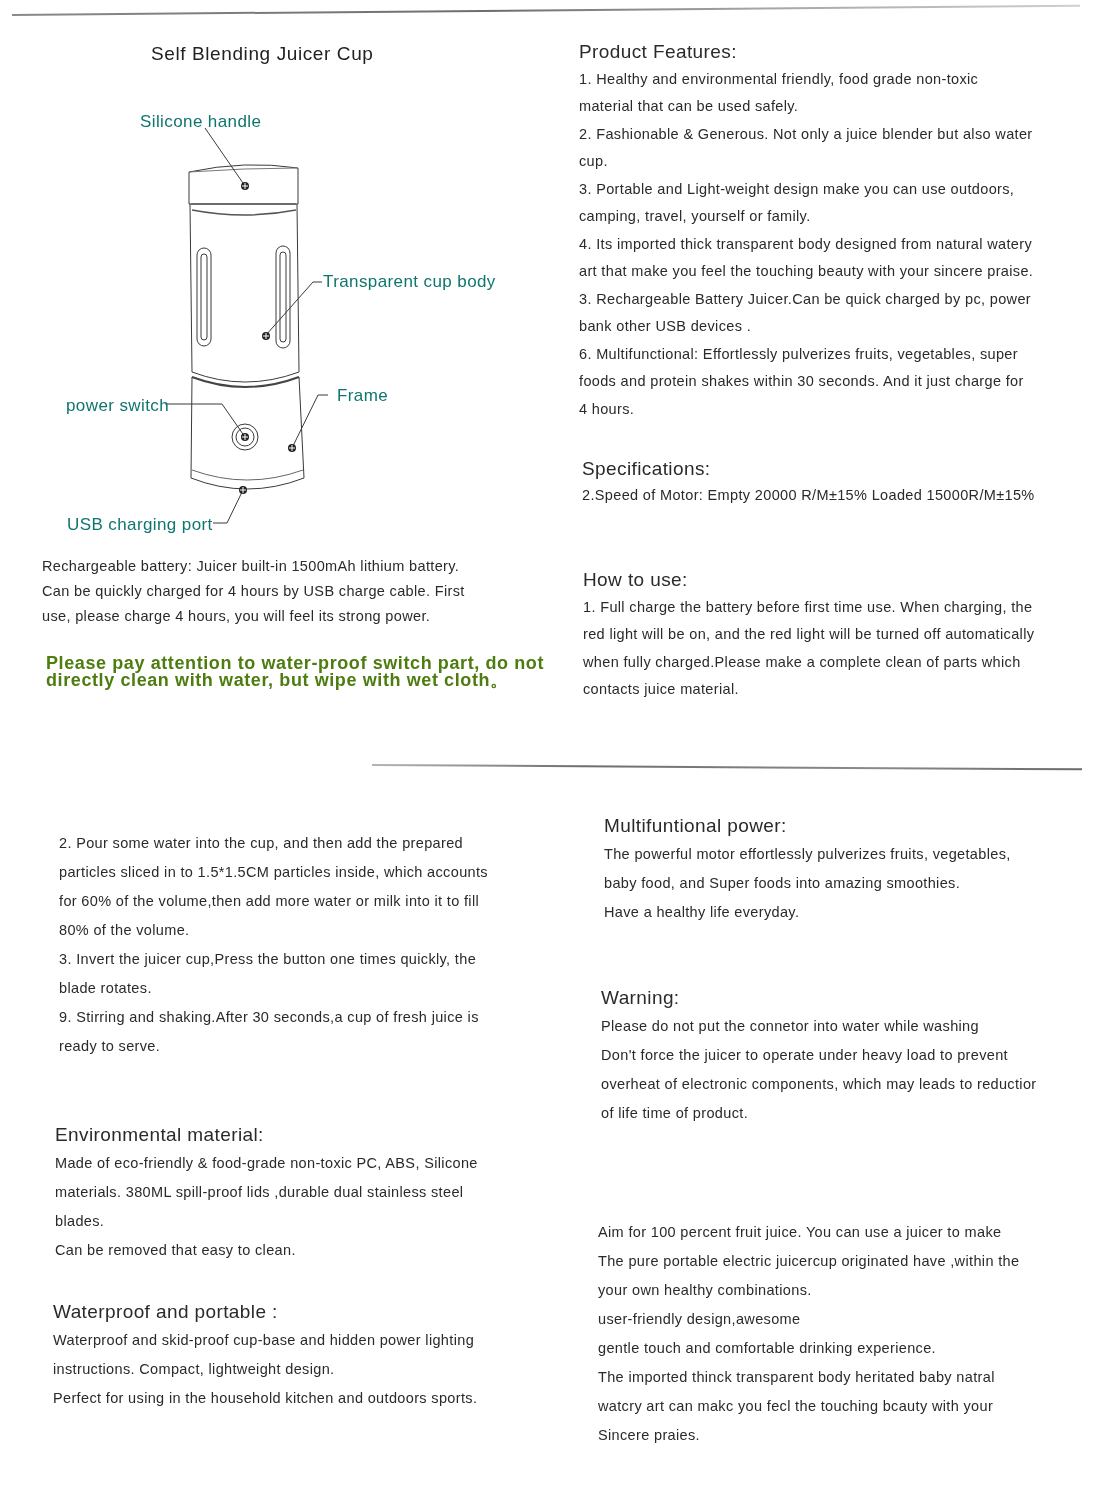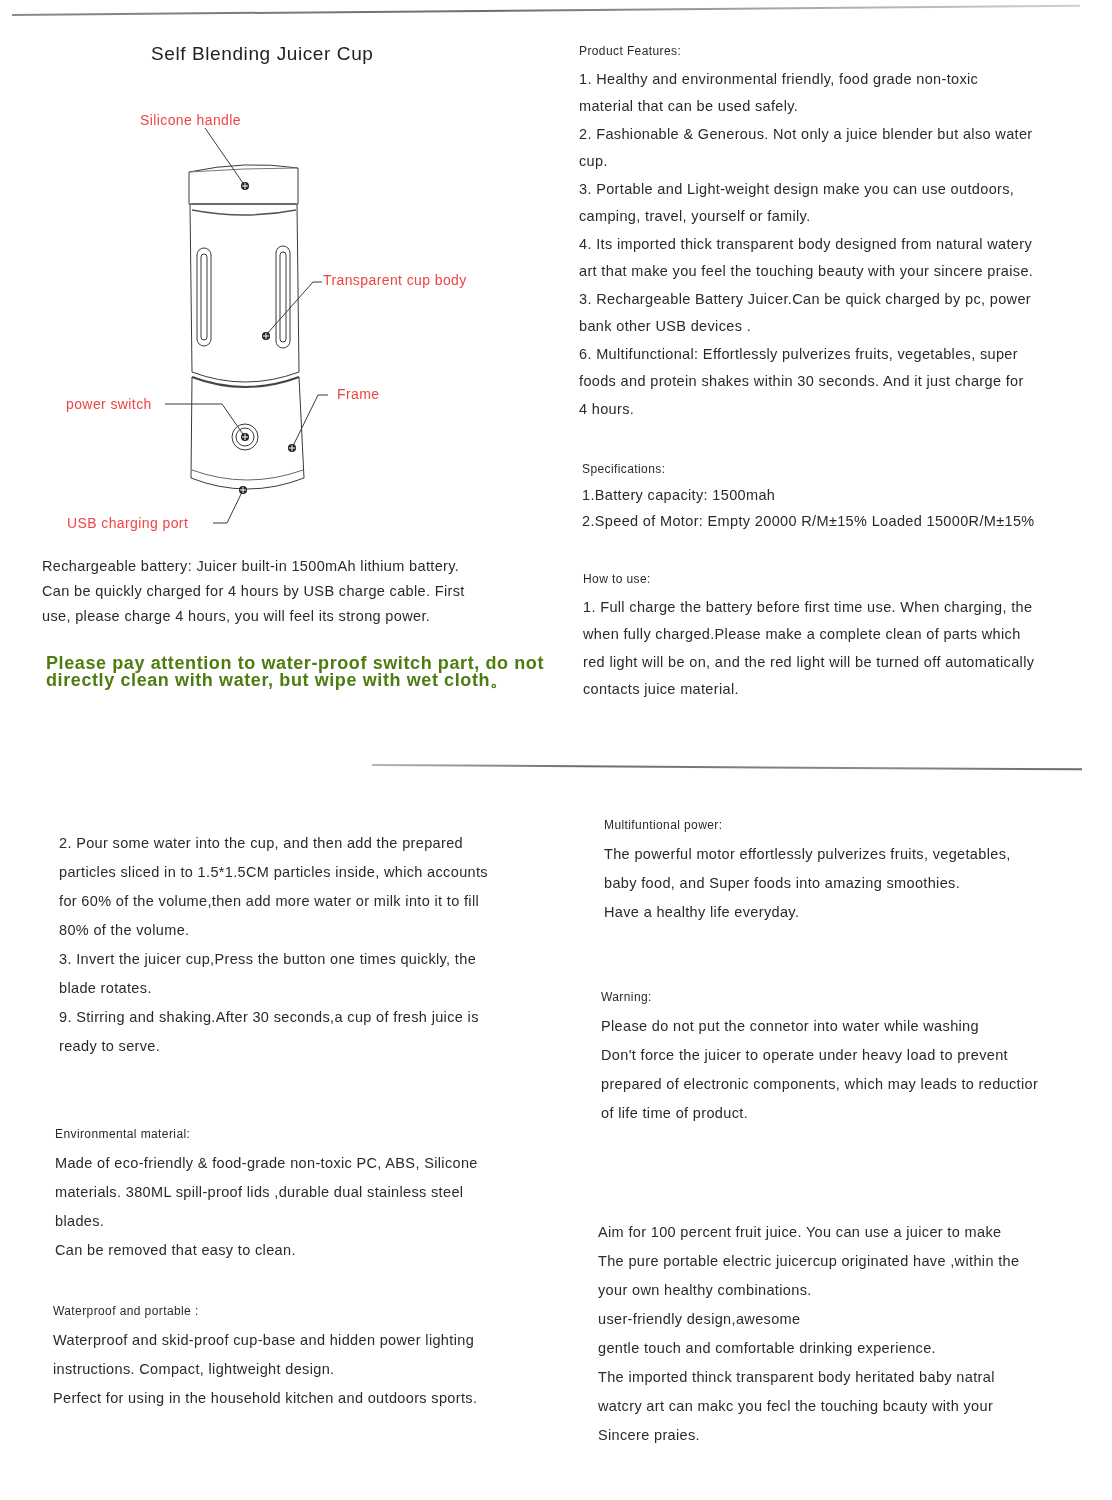--- a/index.html
+++ b/index.html
@@ -13,25 +13,25 @@
     left: 12px; top: 14px; width: 1068px; height: 2px;
     background: linear-gradient(90deg, #8a8a8a 0%, #6d6d6d 45%, #a5a5a5 70%, #cfcfcf 100%);
     transform: rotate(-0.5deg); transform-origin: left center;
   }
   .rule-mid {
     left: 372px; top: 764px; width: 710px; height: 2px;
     background: linear-gradient(90deg, #b5b5b5 0%, #6d6d6d 30%, #8b8b8b 70%, #6a6a6a 100%);
     transform: rotate(0.35deg); transform-origin: left center;
   }
   .title { font-size: 19px; letter-spacing: 0.6px; color: #222; }
-  .label { font-size: 14px; letter-spacing: 0.4px; color: #ef4444; }
+  .label { font-size: 17px; letter-spacing: 0.4px; color: #0f766e; }
   .para { font-size: 14.5px; letter-spacing: 0.35px; line-height: 25px; color: #2a2a2a; }
   .para-wide { line-height: 27.5px; }
   .warn { font-size: 18px; font-weight: bold; letter-spacing: 0.6px; line-height: 17px; color: #4d7c0f; }
-  .heading { font-size: 12px; letter-spacing: 0.4px; color: #2a2a2a; }
+  .heading { font-size: 19px; letter-spacing: 0.4px; color: #2a2a2a; }
   .line { display: block; white-space: nowrap; }
 </style>
 </head>
 <body>
 
 <div class="abs rule-top"></div>
 <div class="abs rule-mid"></div>
 
 <div class="abs title" style="left:151px; top:43px;">Self Blending Juicer Cup</div>
 
@@ -118,29 +118,28 @@
   <span class="line">art that make you feel the touching beauty with your sincere praise.</span>
   <span class="line">3. Rechargeable Battery Juicer.Can be quick charged by  pc, power</span>
   <span class="line">bank other USB devices .</span>
   <span class="line">6. Multifunctional: Effortlessly pulverizes fruits, vegetables, super</span>
   <span class="line">foods and protein shakes within 30 seconds. And it just charge for</span>
   <span class="line">4 hours.</span>
 </div>
 
 <div class="abs para" style="left:582px; top:456px; line-height:26px;">
   <span class="line heading">Specifications:</span>
-  <span class="line">1.Battery capacity: 1500mah</span>
   <span class="line">2.Speed of Motor: Empty 20000 R/M±15% Loaded 15000R/M±15%</span>
 </div>
 
 <div class="abs para para-wide" style="left:583px; top:566px;">
   <span class="line heading">How to use:</span>
   <span class="line">1. Full charge the battery before first time use. When charging, the</span>
+  <span class="line">red light will be on, and the red light will be turned off automatically</span>
   <span class="line">when fully charged.Please make a complete clean of parts which</span>
-  <span class="line">red light will be on, and the red light will be turned off automatically</span>
   <span class="line">contacts juice material.</span>
 </div>
 
 <div class="abs para" style="left:59px; top:829px; line-height:29px;">
   <span class="line">2. Pour some water into the cup, and then add the prepared</span>
   <span class="line">particles sliced in to 1.5*1.5CM particles inside, which accounts</span>
   <span class="line">for 60% of the volume,then add more water or milk into it to fill</span>
   <span class="line">80% of the volume.</span>
   <span class="line">3. Invert the juicer cup,Press the button one times quickly, the</span>
   <span class="line">blade rotates.</span>
@@ -167,21 +166,21 @@
   <span class="line heading">Multifuntional power:</span>
   <span class="line">The powerful motor effortlessly pulverizes fruits, vegetables,</span>
   <span class="line">baby food, and Super foods into amazing smoothies.</span>
   <span class="line">Have a healthy life everyday.</span>
 </div>
 
 <div class="abs para" style="left:601px; top:983px; line-height:29px;">
   <span class="line heading">Warning:</span>
   <span class="line">Please do not put the connetor into water while washing</span>
   <span class="line">Don't force the juicer to operate under heavy load to prevent</span>
-  <span class="line">prepared of electronic components, which may leads to reductior</span>
+  <span class="line">overheat of electronic components, which may leads to reductior</span>
   <span class="line">of life time of product.</span>
 </div>
 
 <div class="abs para" style="left:598px; top:1218px; line-height:29px;">
   <span class="line">Aim for 100 percent fruit juice. You can use a juicer to make</span>
   <span class="line">The pure portable electric juicercup originated have ,within the</span>
   <span class="line">your own healthy combinations.</span>
   <span class="line">user-friendly design,awesome</span>
   <span class="line">gentle touch and comfortable drinking experience.</span>
   <span class="line">The imported thinck transparent body heritated baby natral</span>

